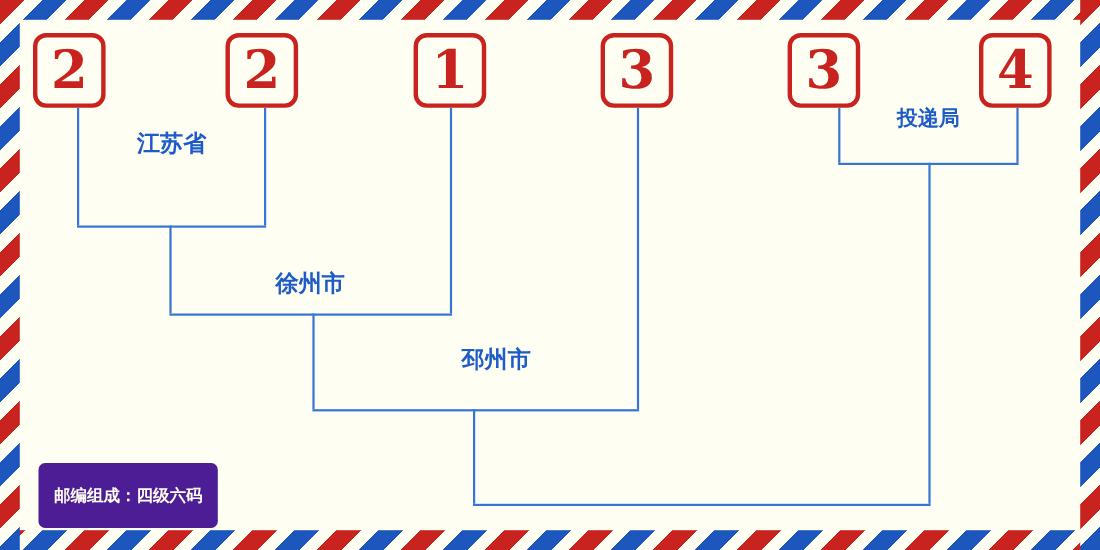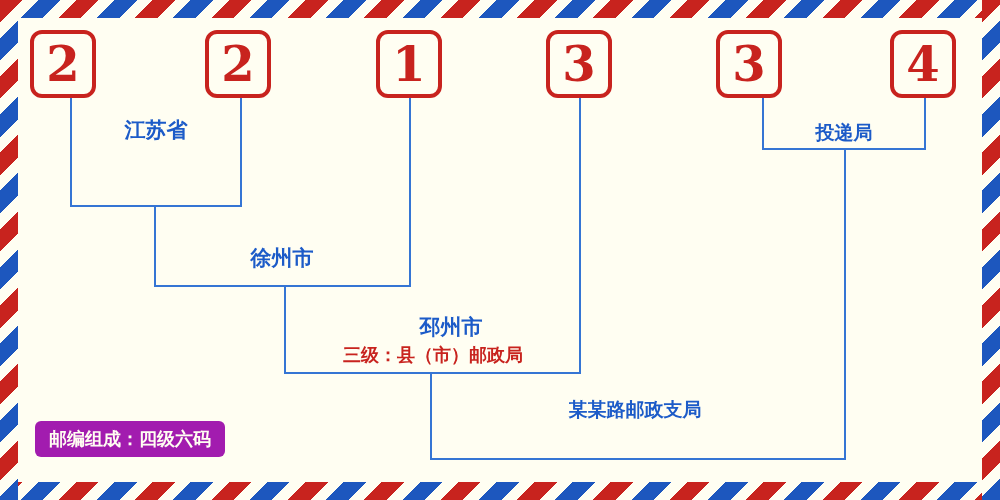--- a/index.html
+++ b/index.html
@@ -42,23 +42,23 @@
     white-space:nowrap; text-align:left;
   }
   .place.small { font-size:19px; }
   .desc {
     position:absolute; transform:translateX(-50%);
     color:#C8231E; font-weight:bold; font-size:18px;
     white-space:pre-line; text-align:center; line-height:1.45;
   }
   .badge {
     position:absolute; left:35px; top:421px;
-    background:#a21caf; color:#FFFEF2;
-    font-weight:bold; font-size:18px; line-height:1;
-    padding:9px 14px; border-radius:6px; white-space:nowrap;
+    background:#4c1d95; color:#FFFEF2;
+    font-weight:bold; font-size:15px; line-height:1;
+    padding:22px 14px; border-radius:6px; white-space:nowrap;
   }
 </style>
 </head>
 <body>
 
 <div class="canvas">
 
   <div class="stripe top"></div>
   <div class="stripe bottom"></div>
   <div class="stripe left"></div>
@@ -101,21 +101,19 @@
 
   <div class="line v" style="left:430px;top:372px;height:86px"></div>
   <div class="line h" style="left:430px;top:458px;width:416px"></div>
   <div class="line v" style="left:844px;top:148px;height:310px"></div>
 
   <div class="place" style="left:156px;top:116px">江苏省</div>
 
   <div class="place" style="left:282px;top:244px">徐州市</div>
 
   <div class="place" style="left:451px;top:313px">邳州市</div>
-  <div class="desc" style="left:433px;top:342px">三级：县（市）邮政局</div>
 
-  <div class="place small" style="left:844px;top:120px">投递局</div>
+  <div class="place small" style="left:844px;top:95px">投递局</div>
 
-  <div class="place small" style="left:635px;top:397px">某某路邮政支局</div>
 
   <div class="badge">邮编组成：四级六码</div>
 
 </div>
 
 </body></html>

